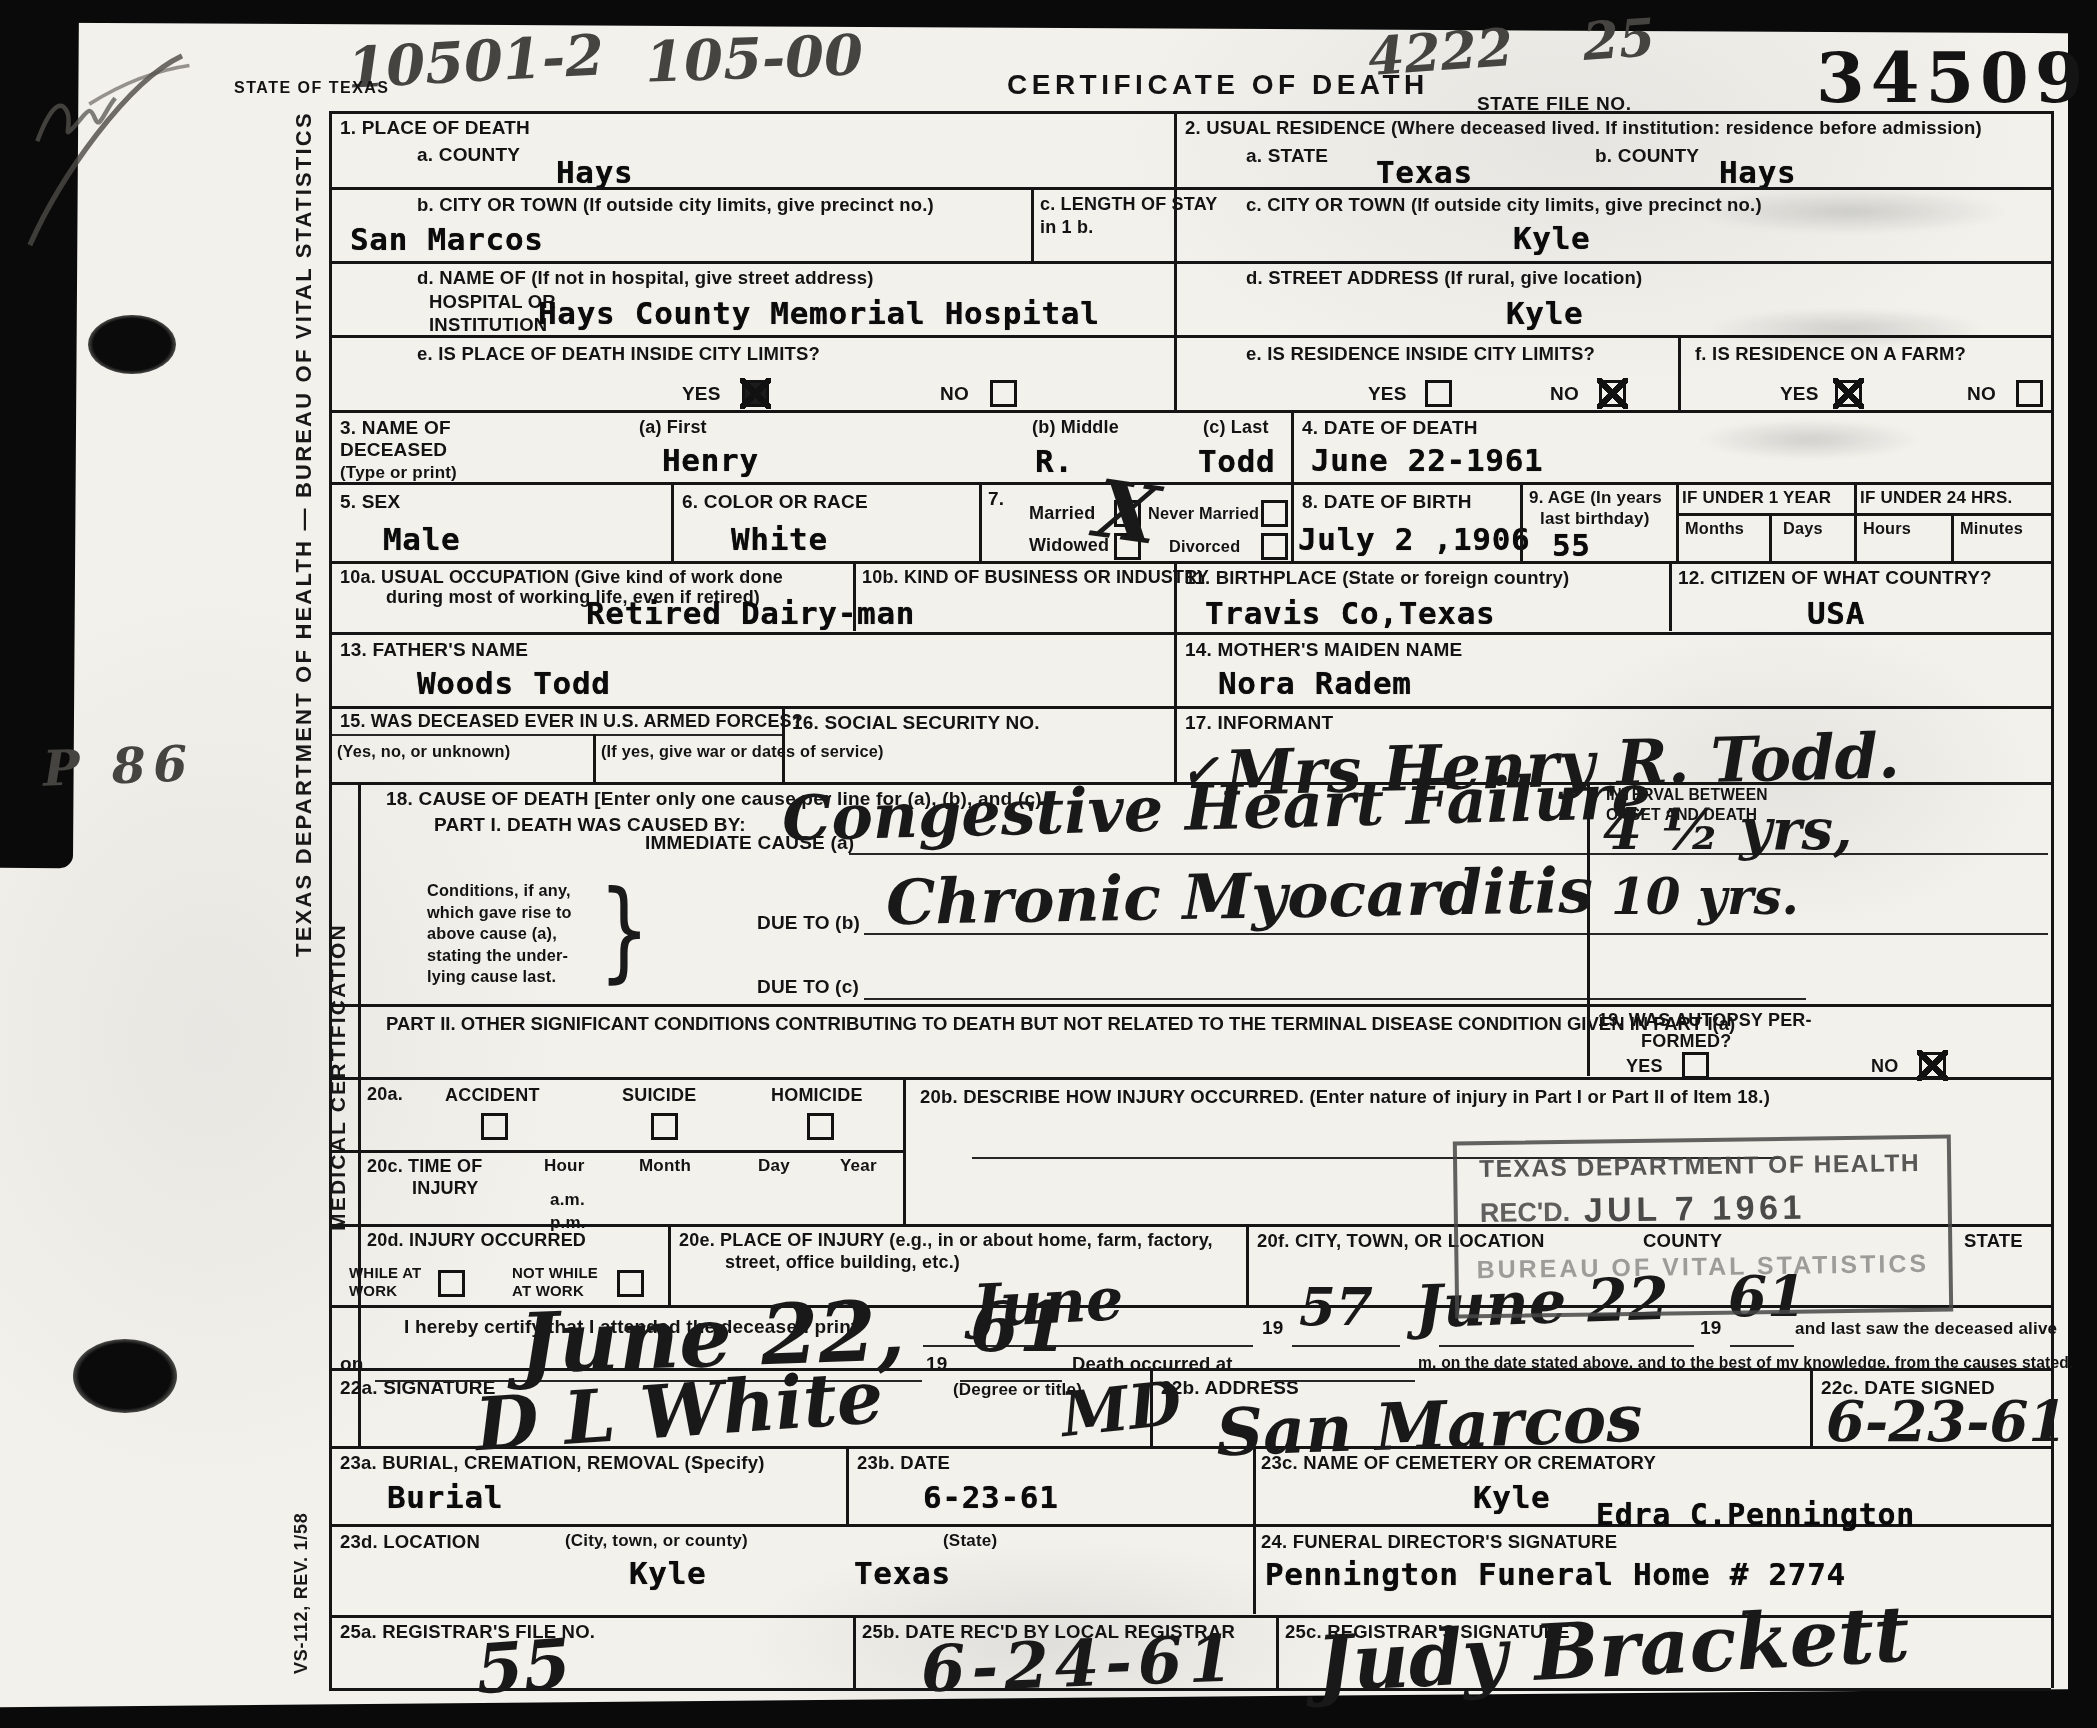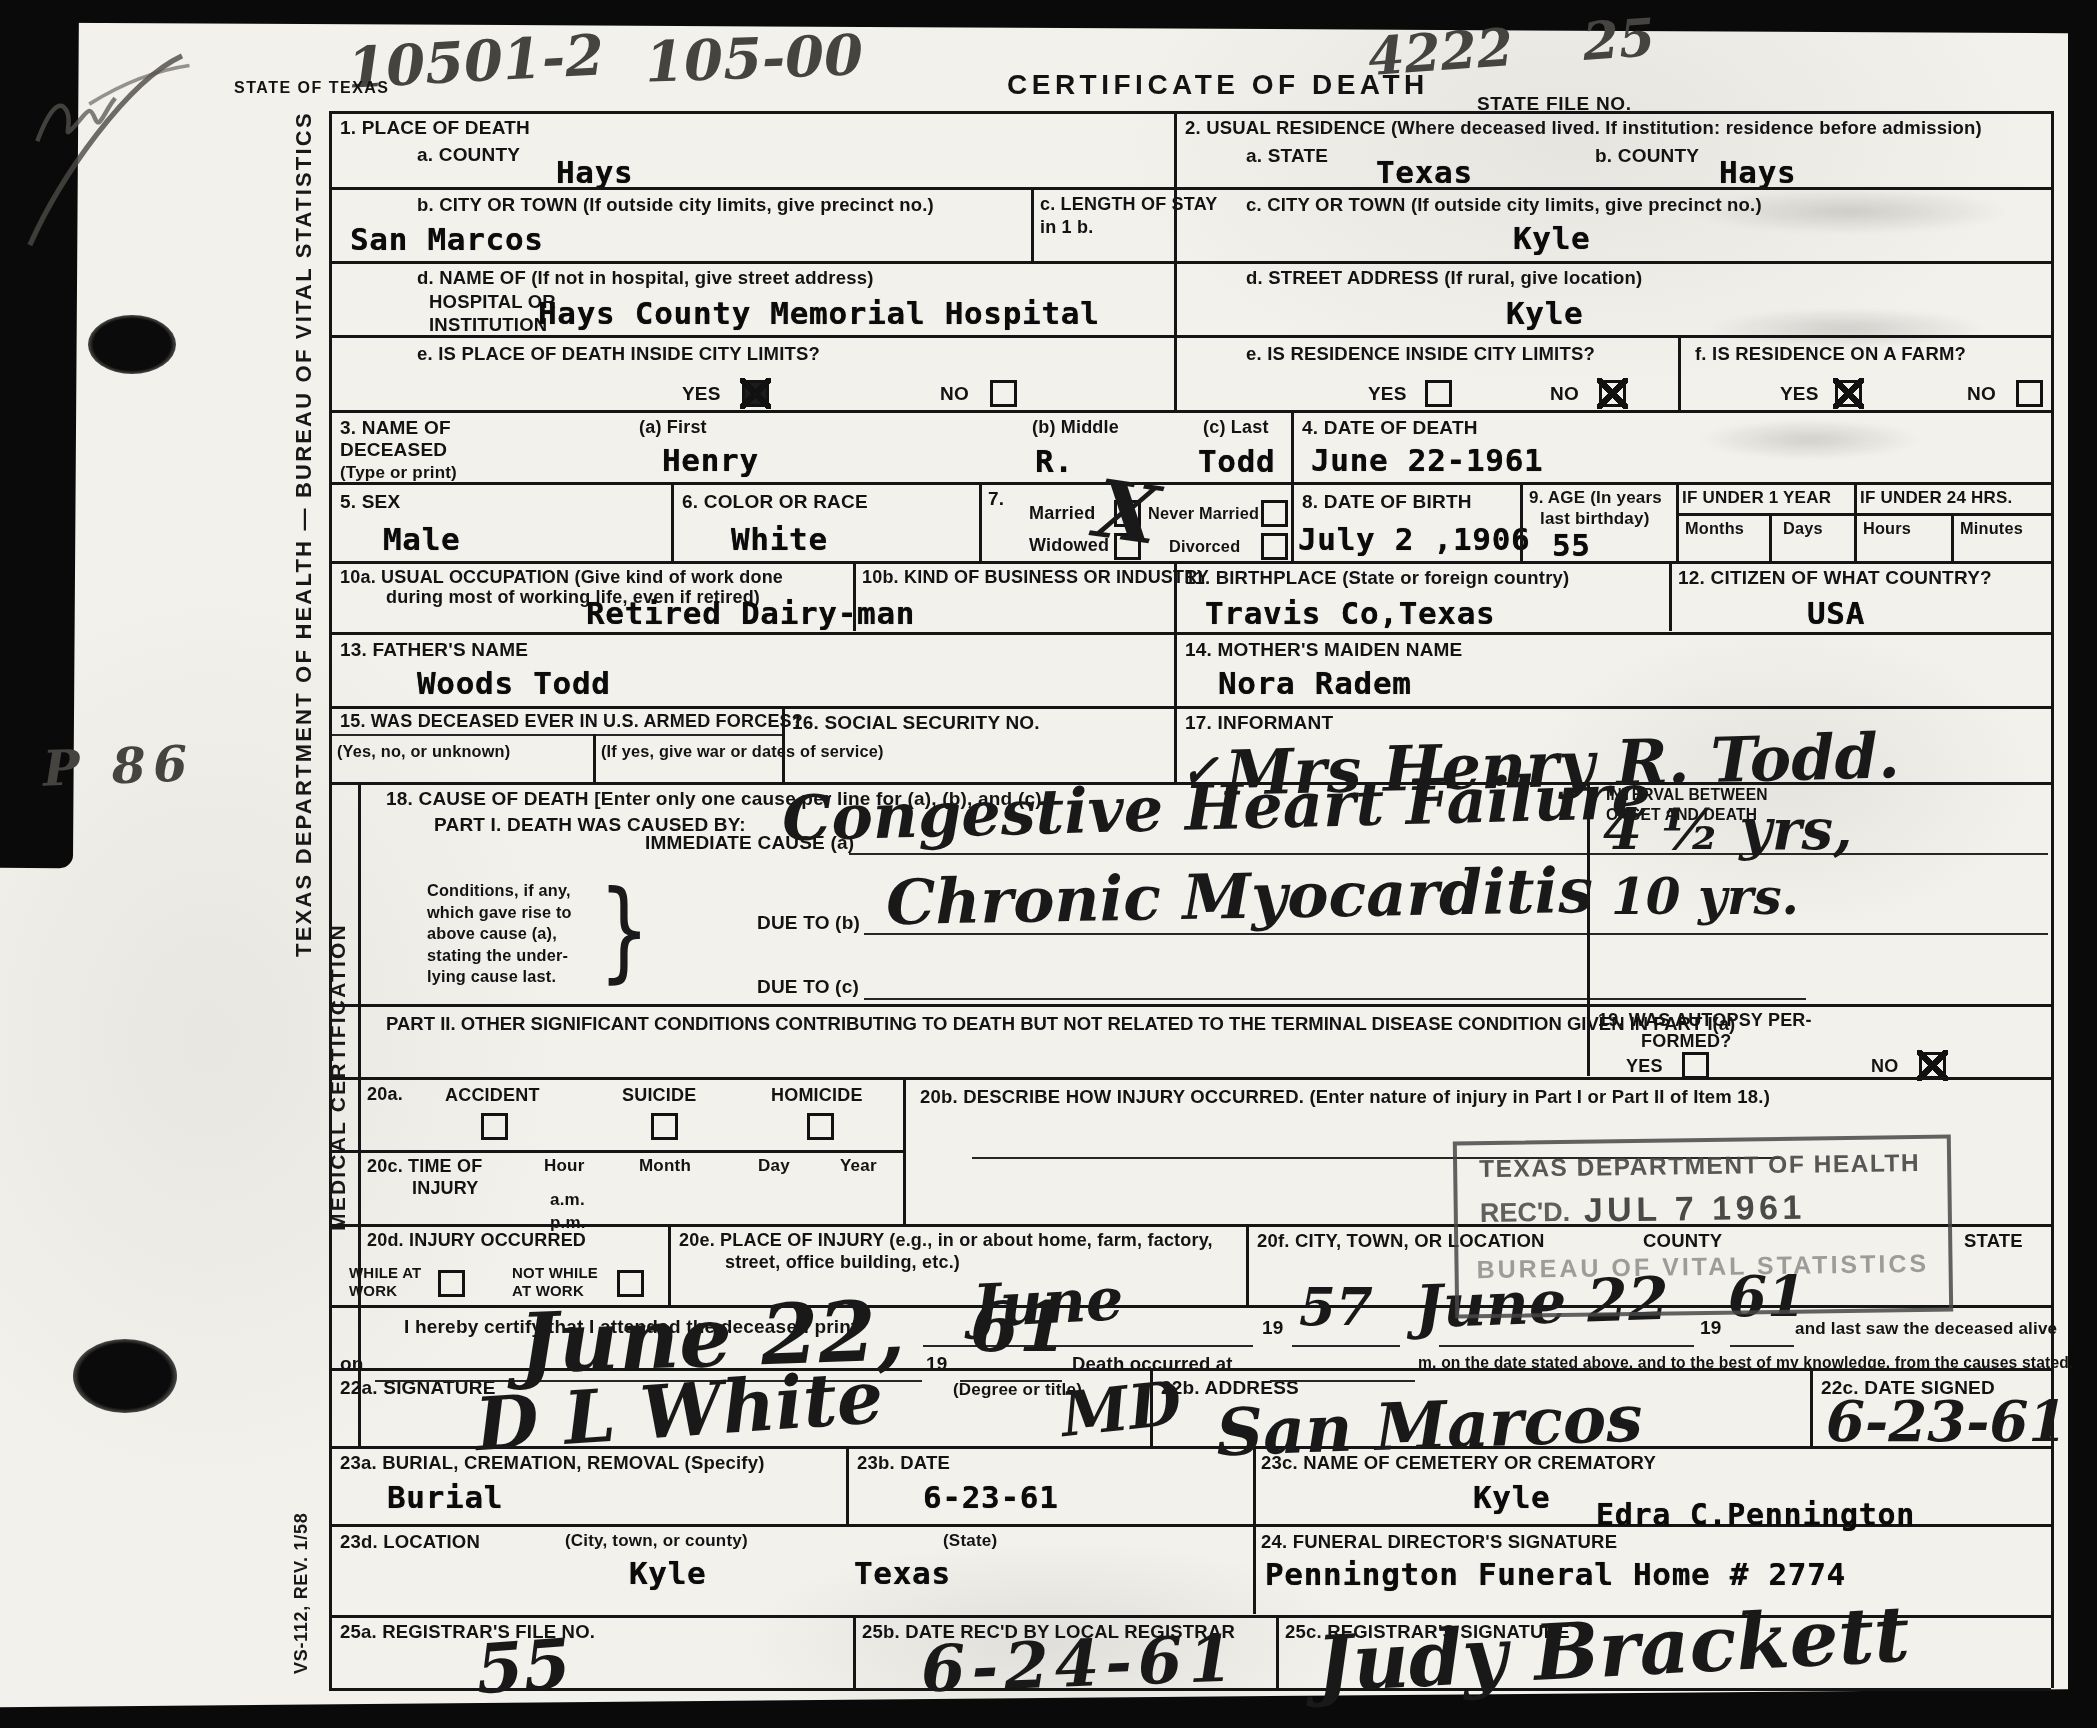--- a/index.html
+++ b/index.html
@@ -62,20 +62,21 @@
   <div class="vert" style="left:326px;top:986px;height:245px;font-size:21px">MEDICAL CERTIFICATION</div>
   <div class="vert" style="left:291px;top:1492px;height:182px;font-size:18px;letter-spacing:0.7px">VS-112, REV. 1/58</div>
   <div class="hand pencil" style="left:43px;top:742px;font-size:49px;letter-spacing:7.4px;transform:rotate(-2deg)">P 86</div>
 
   <div class="hand pencil" style="left:347px;top:33px;font-size:56px;transform:rotate(-3deg)">10501-2</div>
   <div class="hand pencil" style="left:645px;top:30px;font-size:56px;transform:rotate(-2deg)">105-00</div>
   <div class="lbl f30" style="left:234px;top:79px;letter-spacing:1.5px">STATE OF TEXAS</div>
   <div class="lbl" style="left:1007px;top:68px;font-size:28px;letter-spacing:4.5px">CERTIFICATE OF DEATH</div>
   <div class="hand pencil" style="left:1368px;top:21px;font-size:52px;word-spacing:52px;transform:rotate(-4deg)">4222 25</div>
   <div class="lbl" style="left:1477px;top:93px;letter-spacing:0.7px">STATE FILE NO.</div>
+  <div class="abs" style="left:1816px;top:43px;font:700 70px/1 'DejaVu Serif',serif;color:#141414;letter-spacing:6px">34509</div>
 
   <div class="lbl" style="left:340px;top:117px">1. PLACE OF DEATH</div>
   <div class="lbl" style="left:417px;top:144px">a. COUNTY</div>
   <div class="tw" style="left:556px;top:157px">Hays</div>
   <div class="lbl f25" style="left:1185px;top:117px">2. USUAL RESIDENCE (Where deceased lived. If institution: residence before admission)</div>
   <div class="lbl" style="left:1246px;top:145px">a. STATE</div>
   <div class="tw" style="left:1376px;top:157px">Texas</div>
   <div class="lbl" style="left:1595px;top:145px">b. COUNTY</div>
   <div class="tw" style="left:1719px;top:157px">Hays</div>
 

